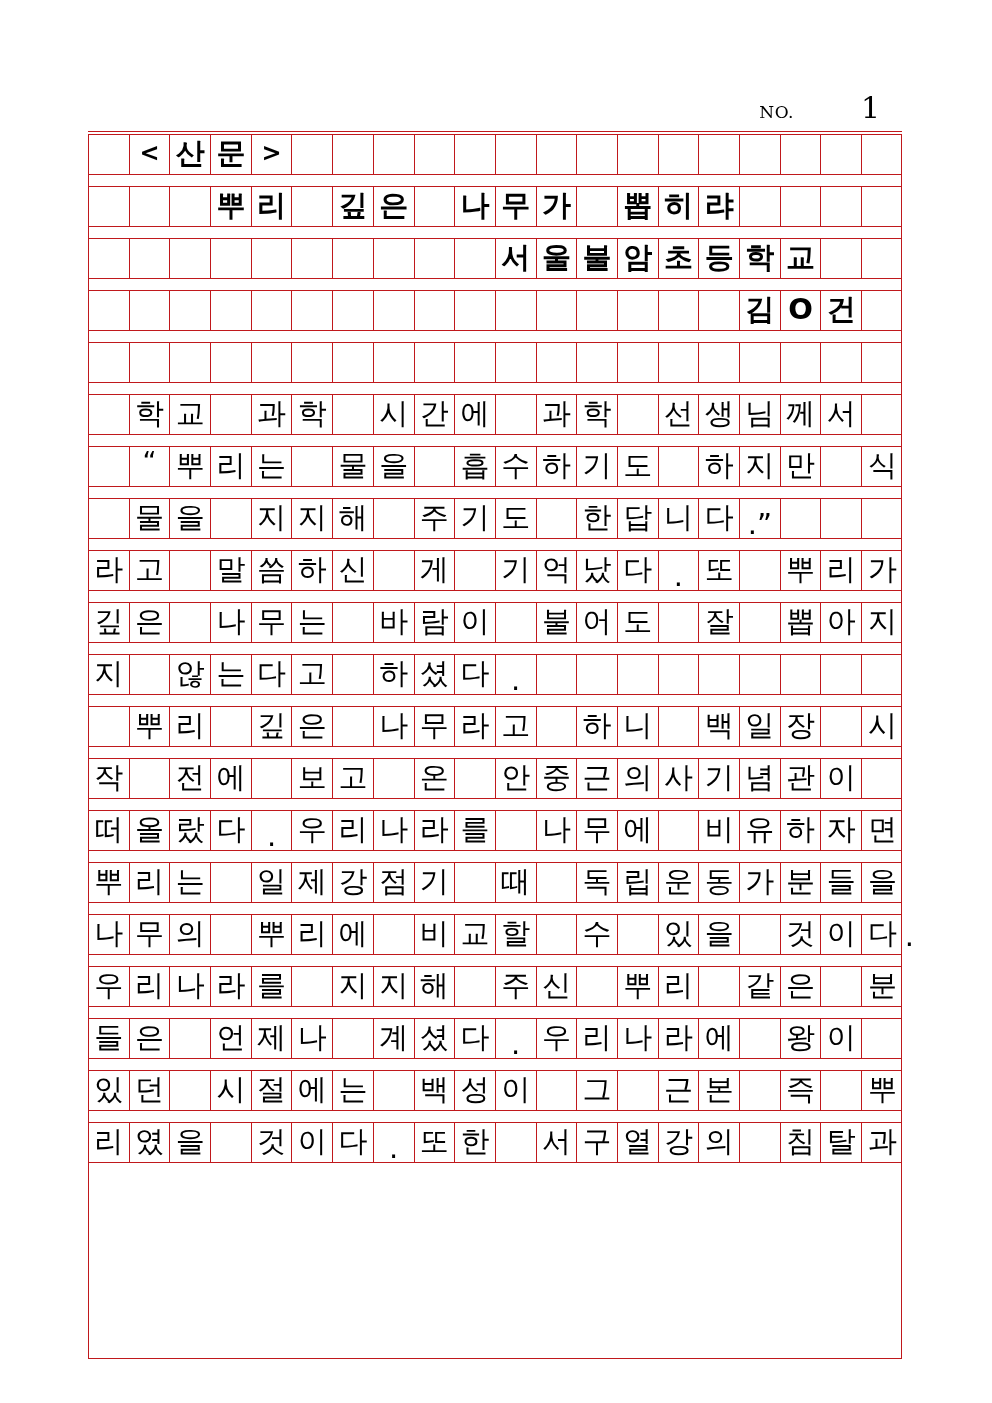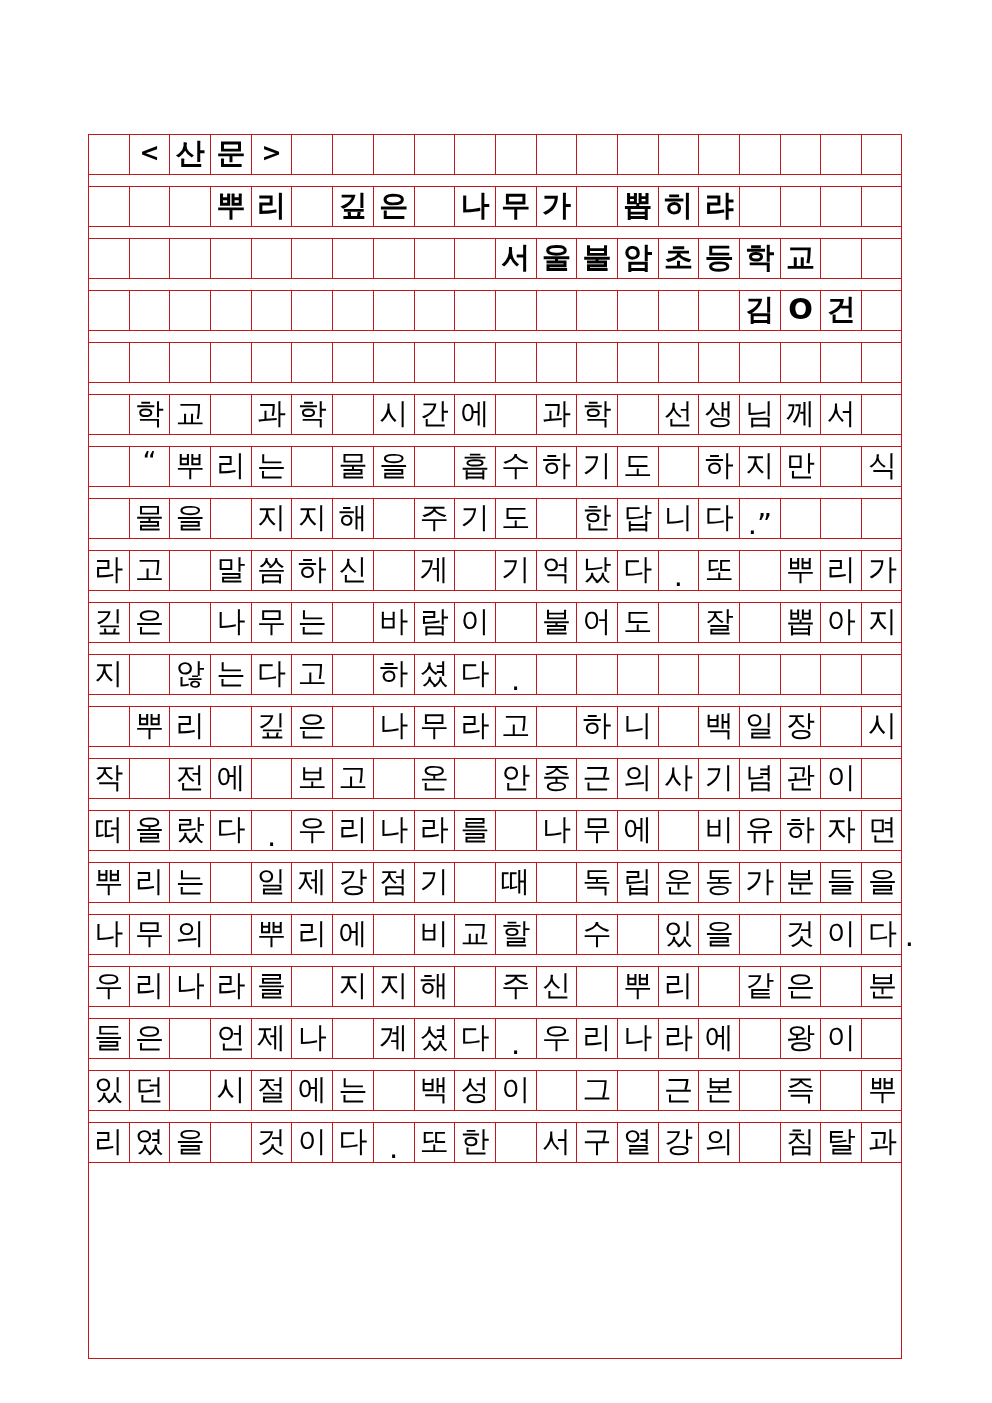--- a/index.html
+++ b/index.html
@@ -148,20 +148,25 @@
     border-bottom: 1.5px solid #c0181c;
     border-top: none;
     background: #ffffff;
   }
 </style>
 </head>
 <body>
 
 <div id="page">
 
+  <div class="header-row">
+    <span class="no-label">NO.</span>
+    <span class="no-value">1</span>
+    <div class="header-rule"></div>
+  </div>
 
   <div id="grid">
       <div class="cell-row">
         <div class="cell"></div>
         <div class="cell">
           <span class="glyph bold angle">&lt;</span>
         </div>
         <div class="cell">
           <span class="glyph bold">산</span>
         </div>

